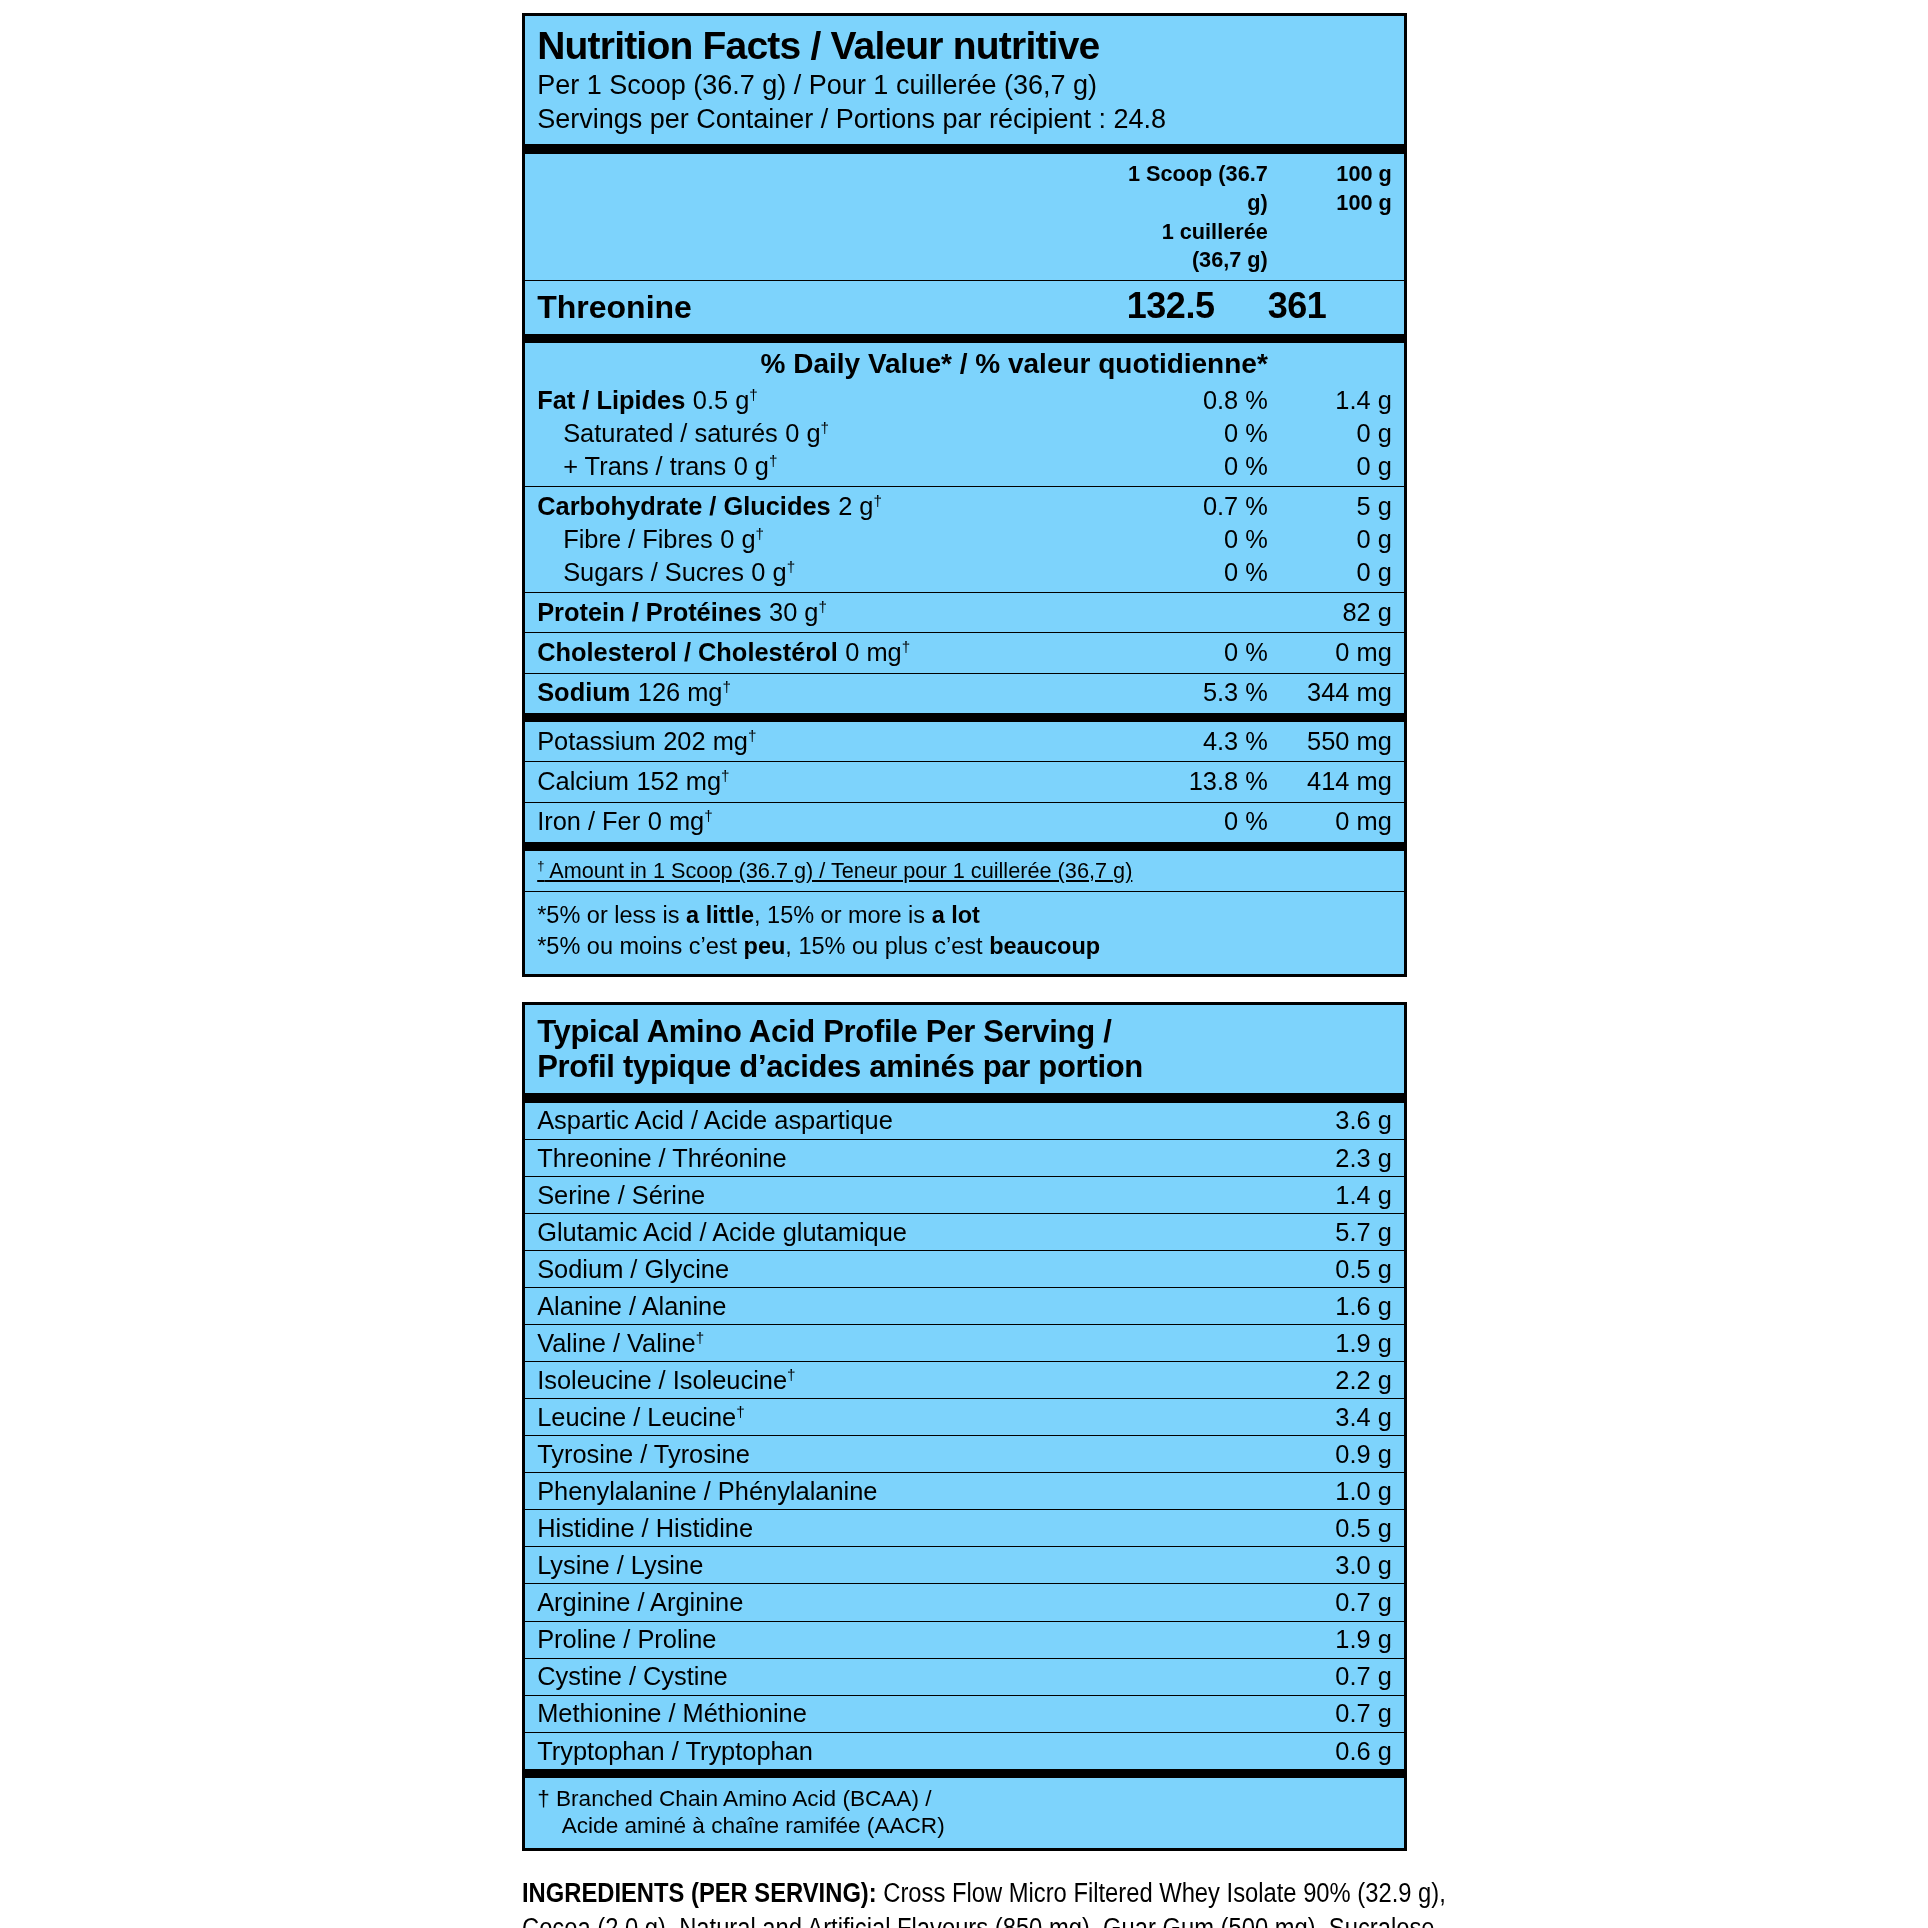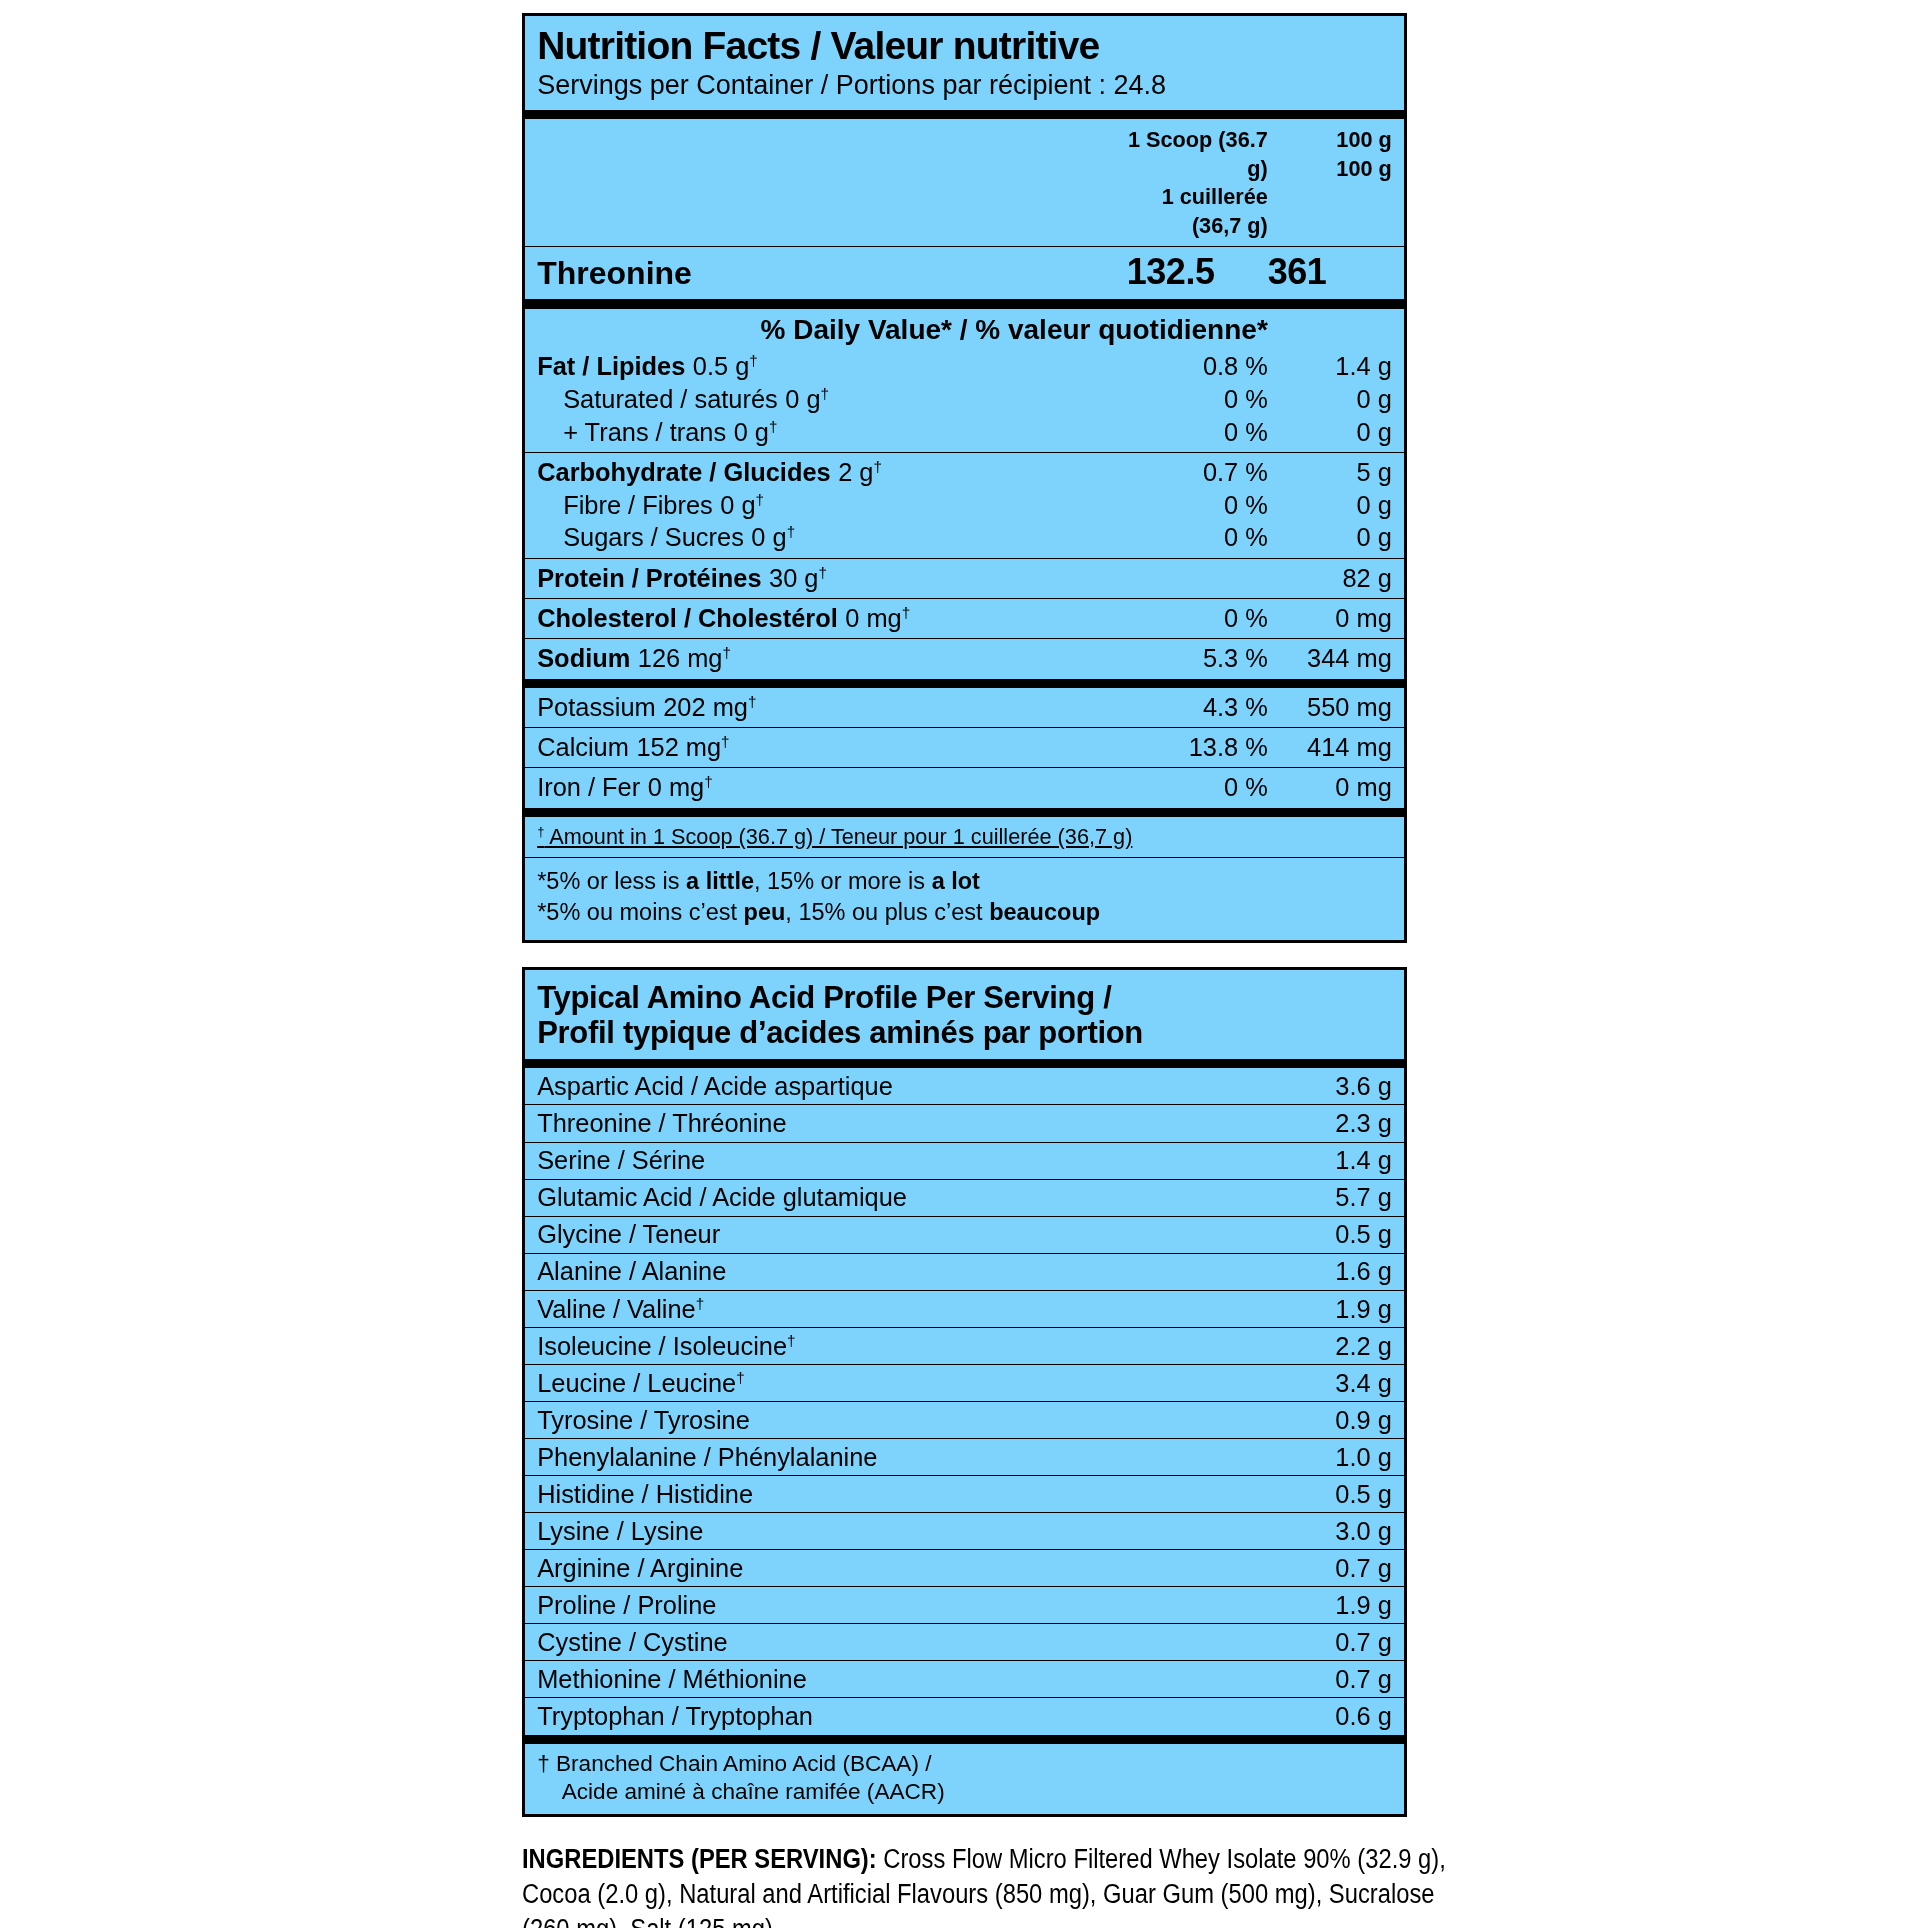--- a/index.html
+++ b/index.html
@@ -124,20 +124,21 @@
   .ingredients .para { margin: 0 0 0 0; }
   .ingredients b { font-weight: 700; }
 </style>
 </head>
 <body>
 
 <div class="content">
 
   <div class="box nf-box">
     <div class="nf-title">Nutrition Facts / Valeur nutritive</div>
+    <div class="nf-serving">Per 1 Scoop (36.7 g) / Pour 1 cuillerée (36,7 g)</div>
     <div class="nf-serving last">Servings per Container / Portions par récipient : 24.8</div>
 
     <div class="bar"></div>
 
     <div class="grid3 cols-header">
       <div></div>
       <div class="c">
         <div>1 Scoop (36.7 g)</div>
         <div>1 cuillerée (36,7 g)</div>
       </div>
@@ -273,21 +274,21 @@
       </div>
     <div class="arow">
         <div class="albl"><span>Serine / Sérine</span><sup class="dg"></sup></div>
         <div class="aval">1.4 g</div>
       </div>
     <div class="arow">
         <div class="albl"><span>Glutamic Acid / Acide glutamique</span><sup class="dg"></sup></div>
         <div class="aval">5.7 g</div>
       </div>
     <div class="arow">
-        <div class="albl"><span>Glycine / Teneur</span><sup class="dg"></sup></div>
+        <div class="albl"><span>Sodium / Glycine</span><sup class="dg"></sup></div>
         <div class="aval">0.5 g</div>
       </div>
     <div class="arow">
         <div class="albl"><span>Alanine / Alanine</span><sup class="dg"></sup></div>
         <div class="aval">1.6 g</div>
       </div>
     <div class="arow">
         <div class="albl"><span>Valine / Valine</span><sup class="dg">†</sup></div>
         <div class="aval">1.9 g</div>
       </div>

